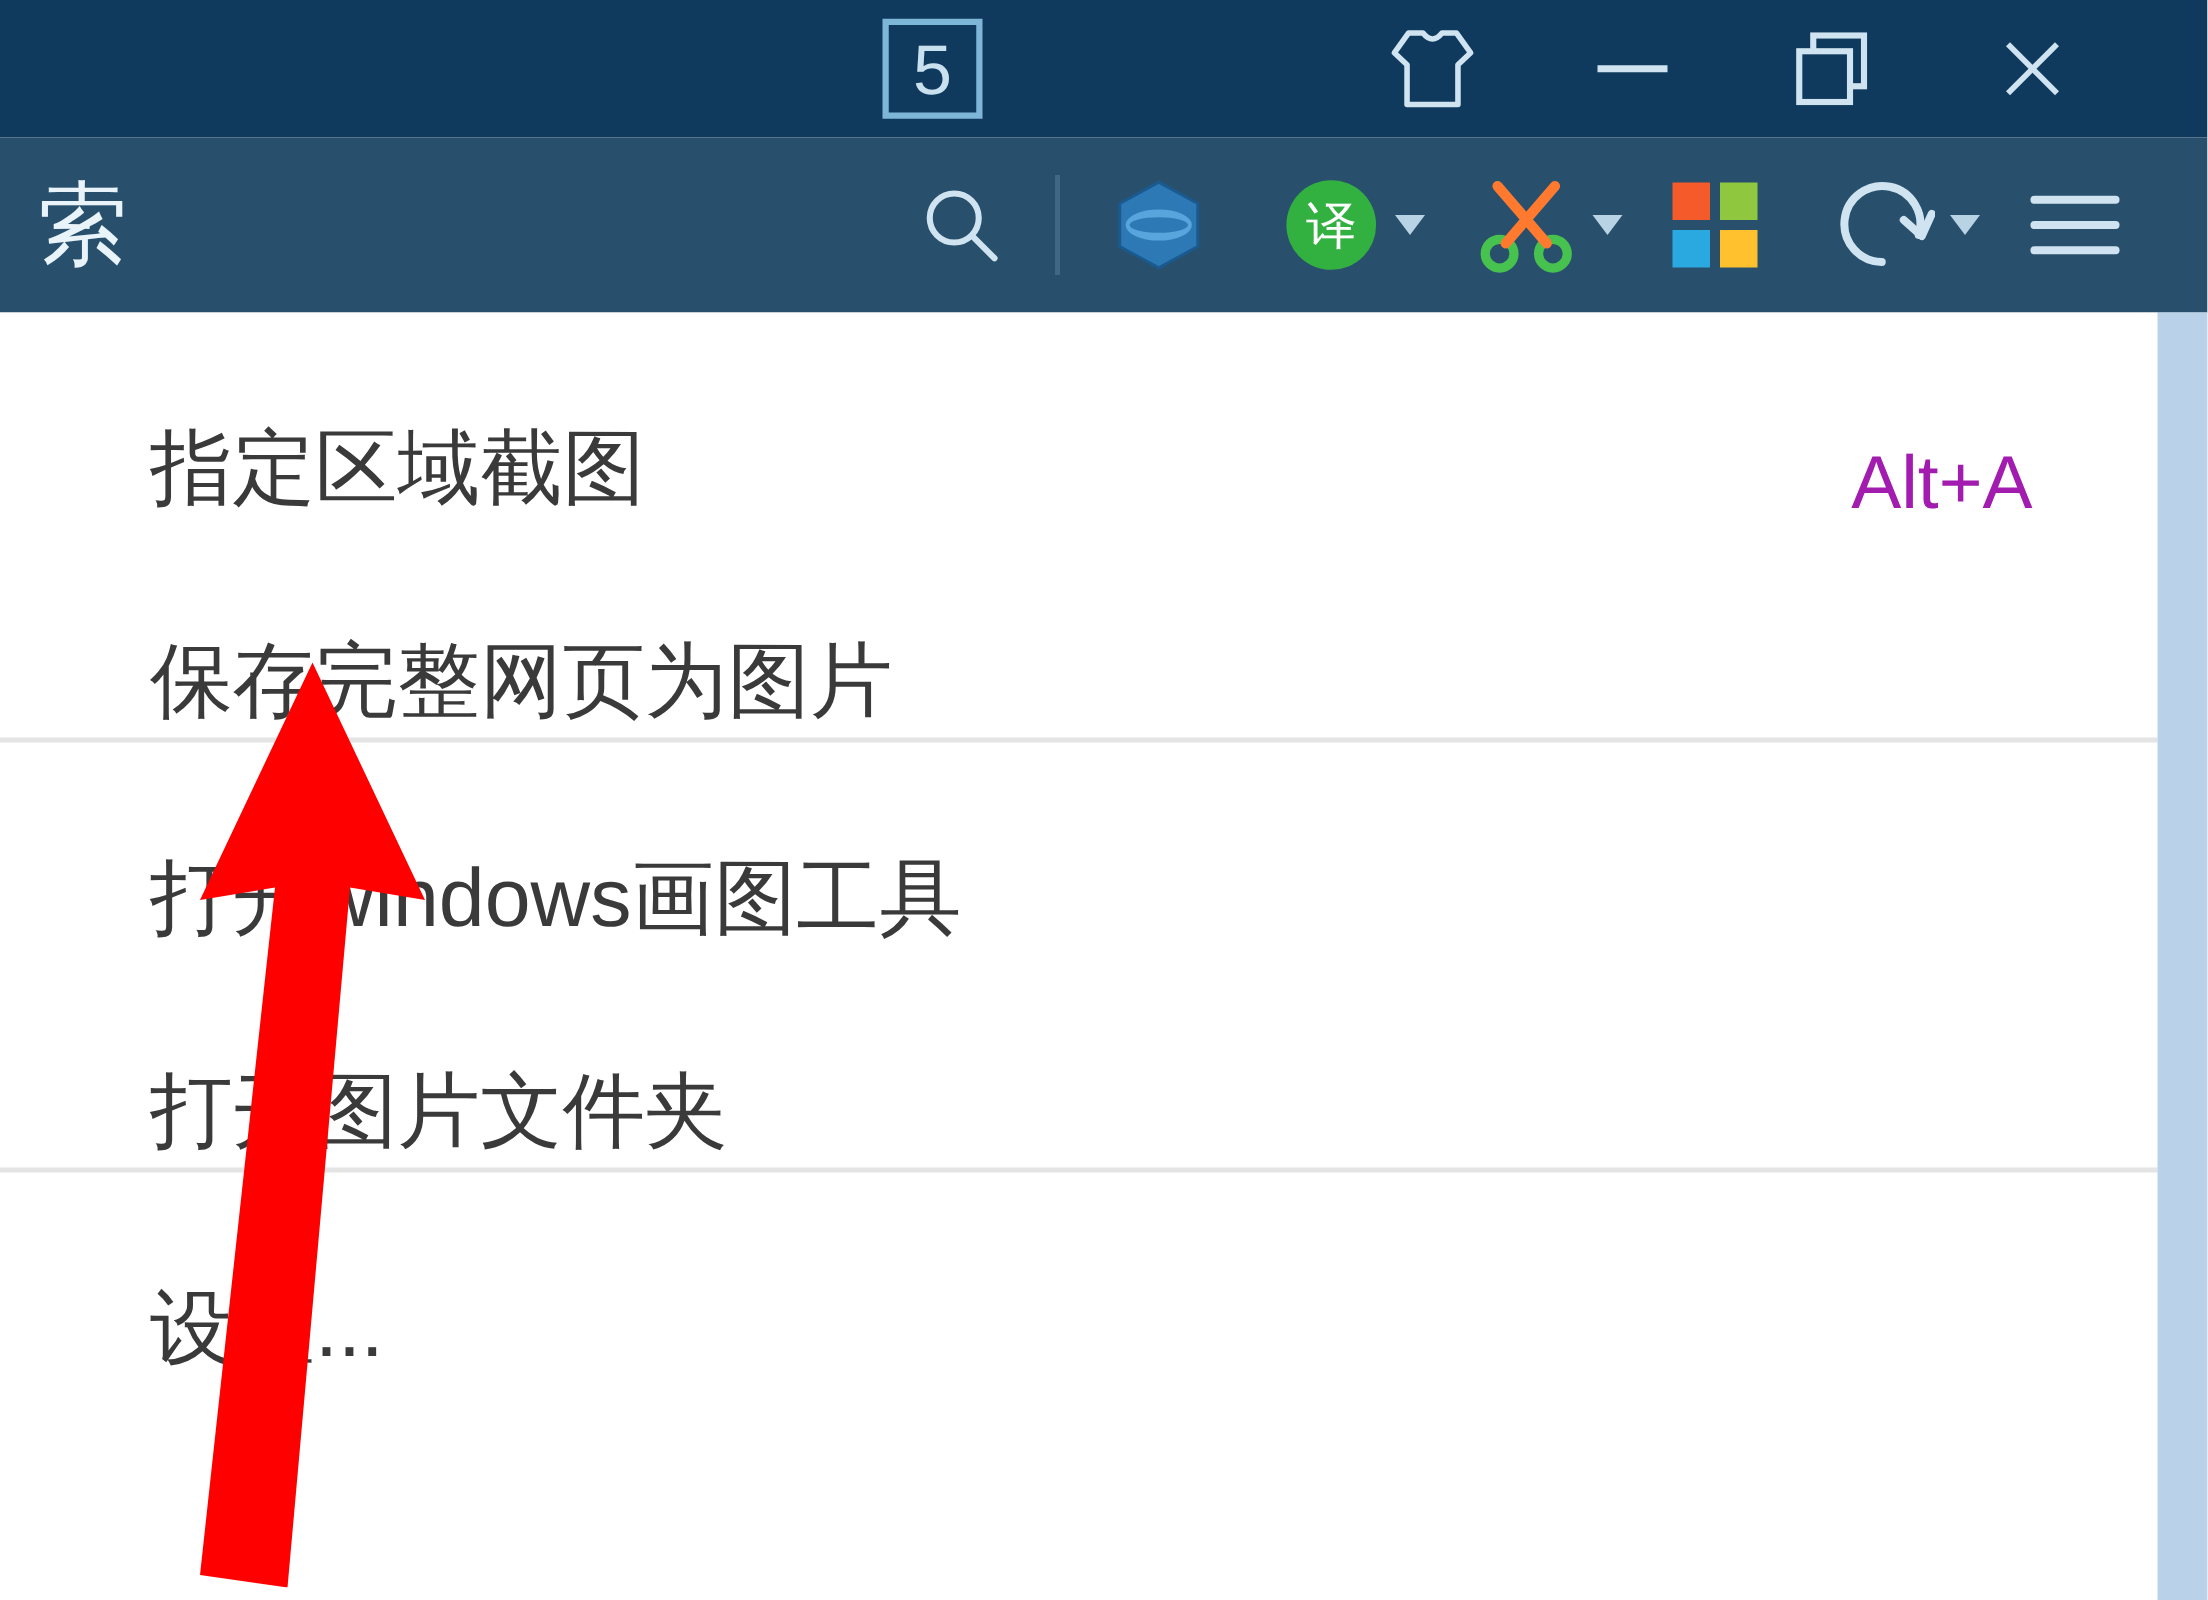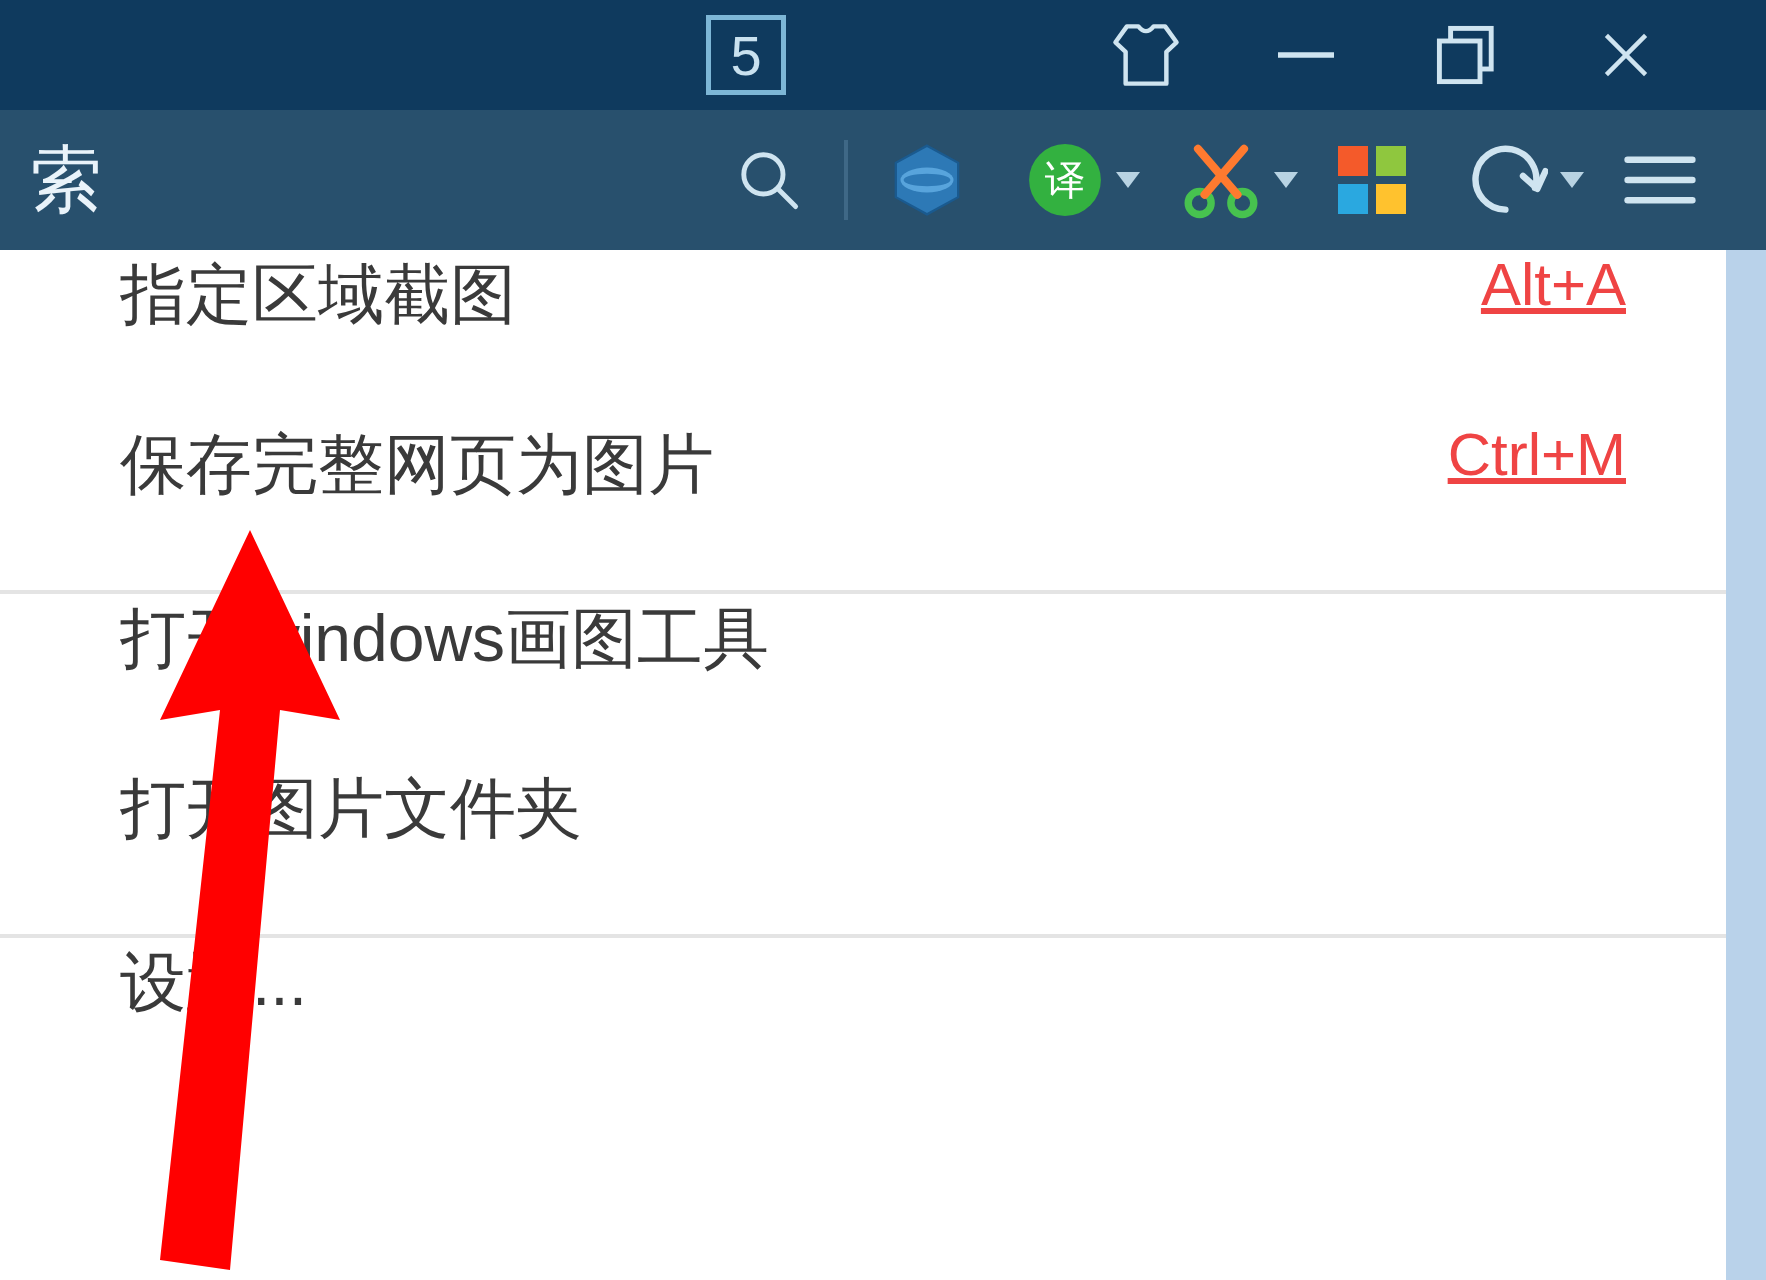--- a/index.html
+++ b/index.html
@@ -119,29 +119,29 @@
   .menu {
     position: absolute;
     left: 0;
     top: 250px; 
     width: 1726px;
     background: #ffffff;
     box-sizing: border-box;
   }
   .menu-item {
     display: flex;
-    align-items: flex-start;
+    align-items: flex-end;
     justify-content: space-between;
     padding: 0 100px 0 120px;
     height: 170px;
     font-size: 66px;
     color: #3a3a3a;
   }
   .menu-item .label { color:#3a3a3a; }
-  .menu-item .shortcut { color:#ef4444; font-size:60px;text-decoration:underline; }
+  .menu-item .shortcut { color:#a21caf; font-size:60px; }
   .menu-divider {
     height: 4px;
     background: #e4e4e4;
     margin: 0;
   }
 
   
   .right-strip {
     position: absolute;
     top: 250px;
@@ -264,21 +264,20 @@
     </div>
   </div>
 
   <div class="menu">
     <div class="menu-item">
       <span class="label">指定区域截图</span>
       <span class="shortcut">Alt+A</span>
     </div>
     <div class="menu-item">
       <span class="label">保存完整网页为图片</span>
-      <span class="shortcut">Ctrl+M</span>
     </div>
     <div class="menu-divider"></div>
     <div class="menu-item">
       <span class="label">打开windows画图工具</span>
       <span class="shortcut"></span>
     </div>
     <div class="menu-item">
       <span class="label">打开图片文件夹</span>
       <span class="shortcut"></span>
     </div>

